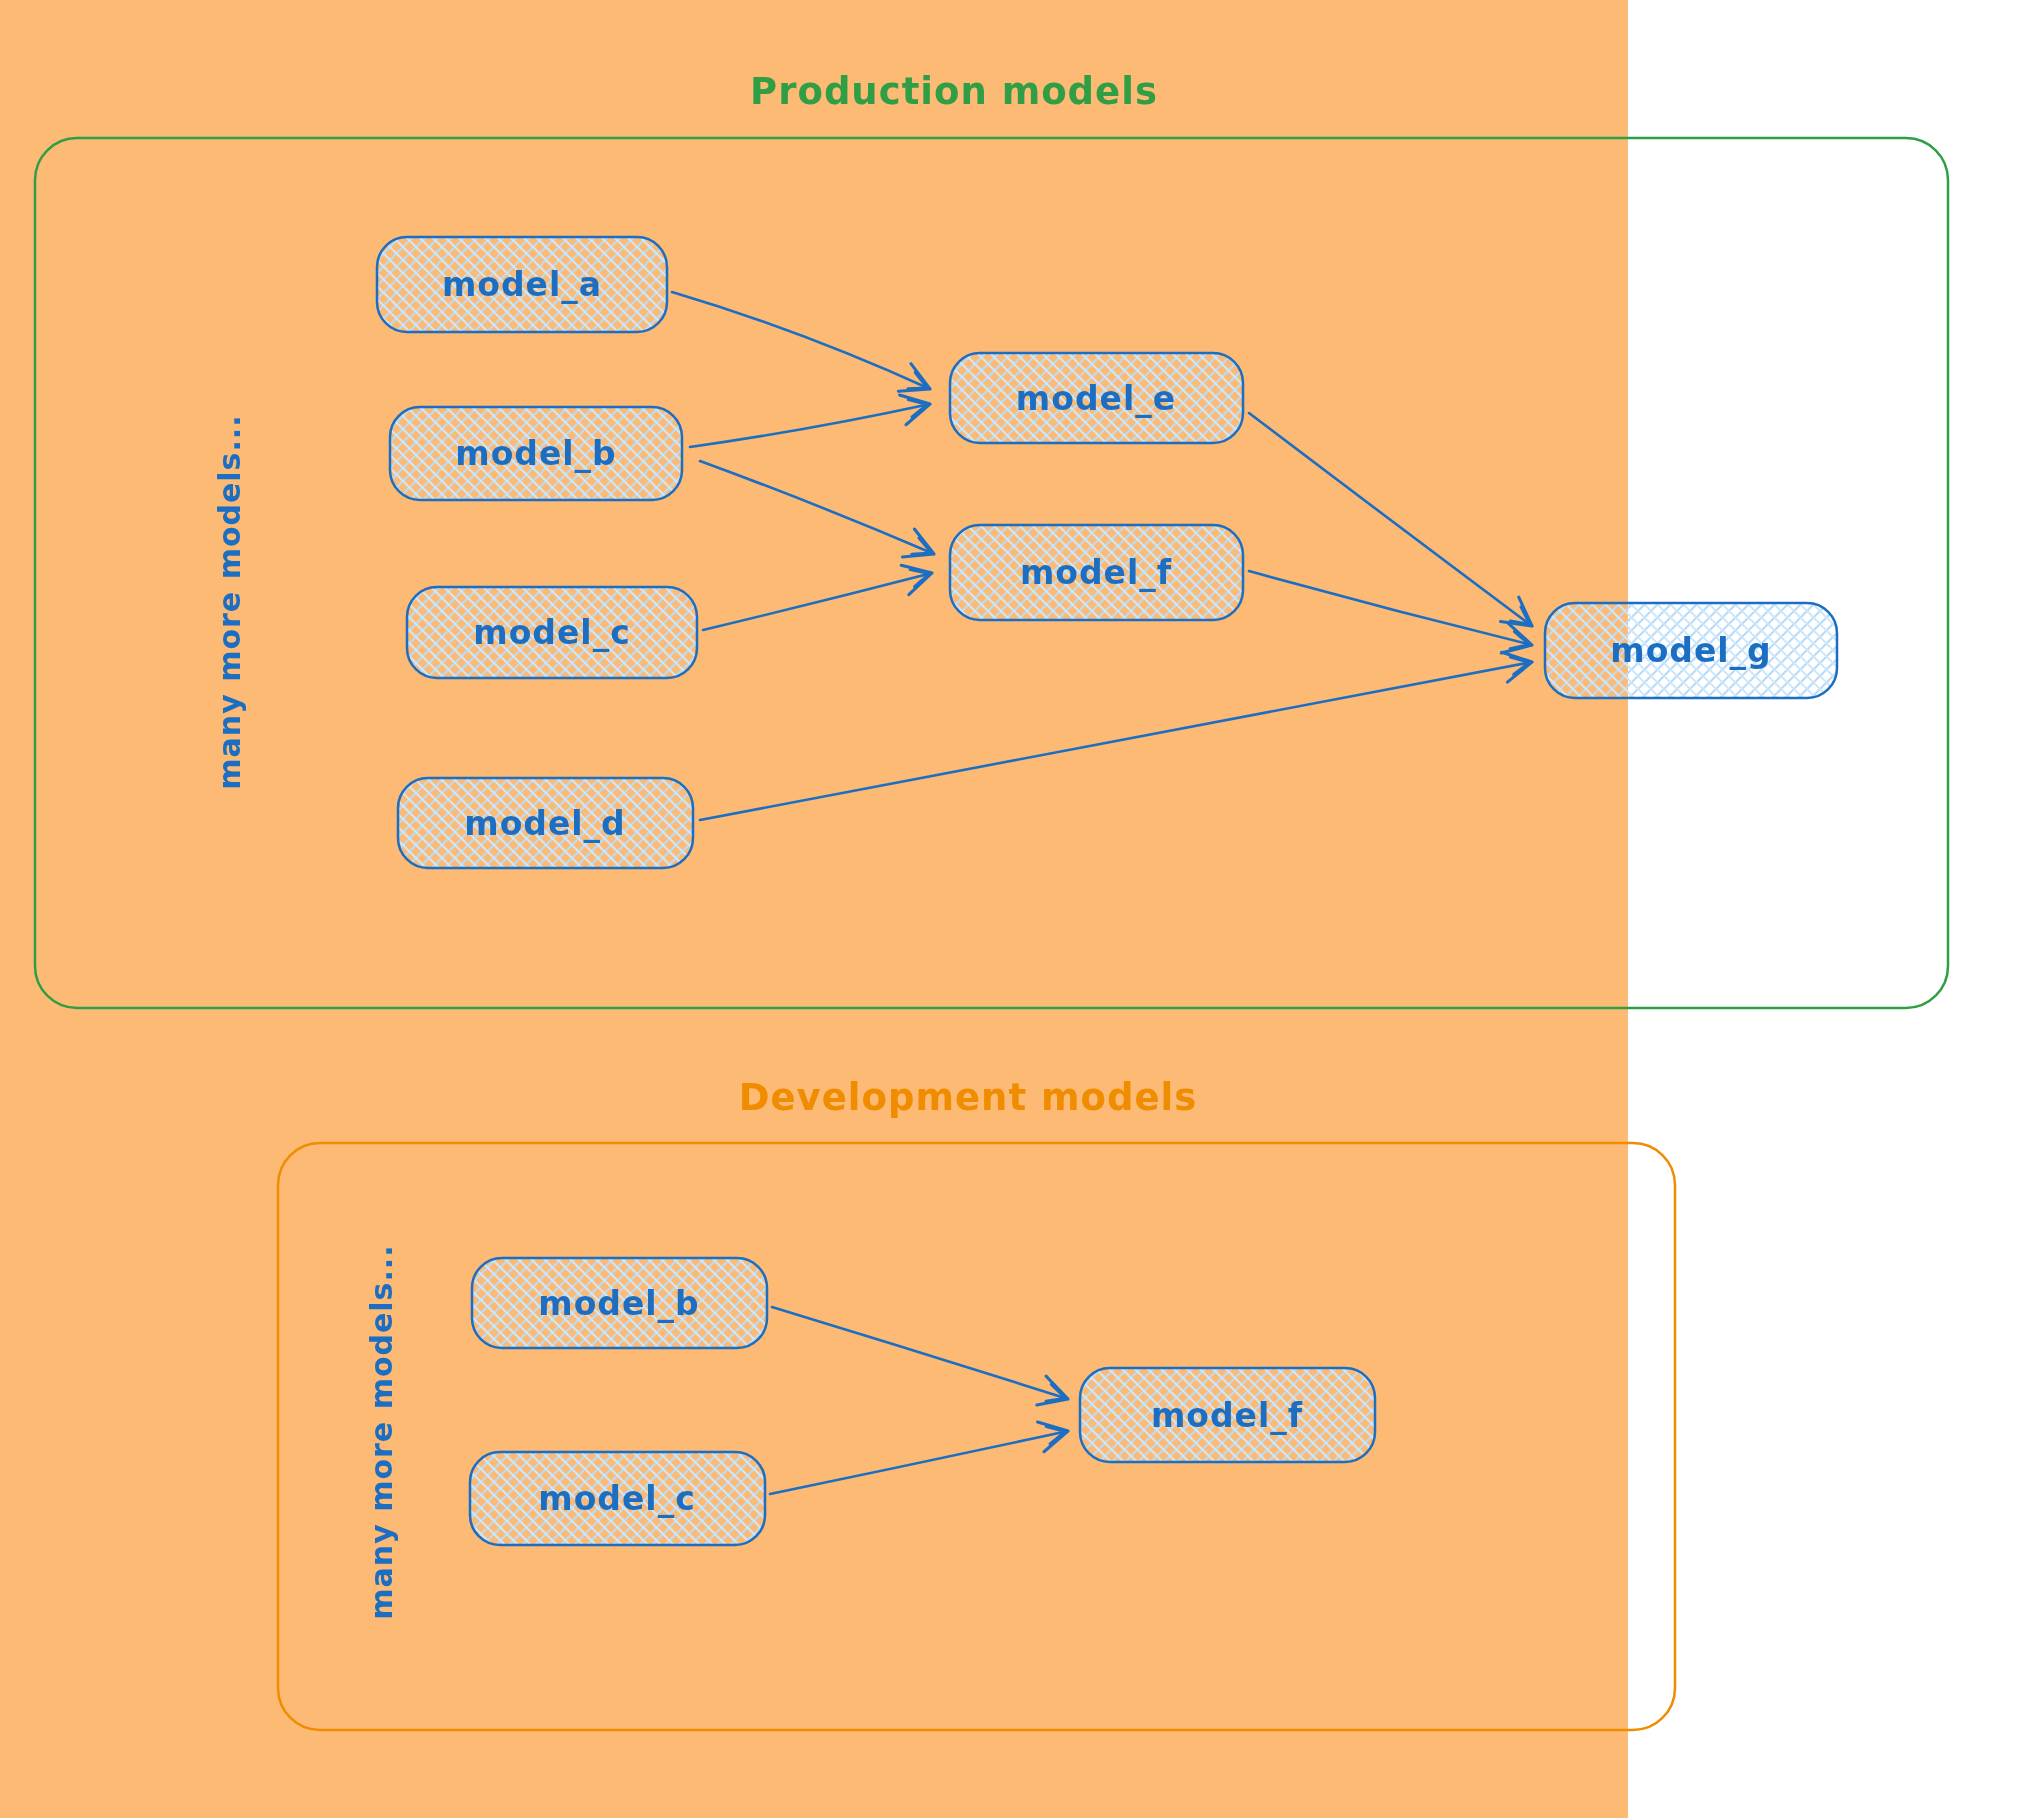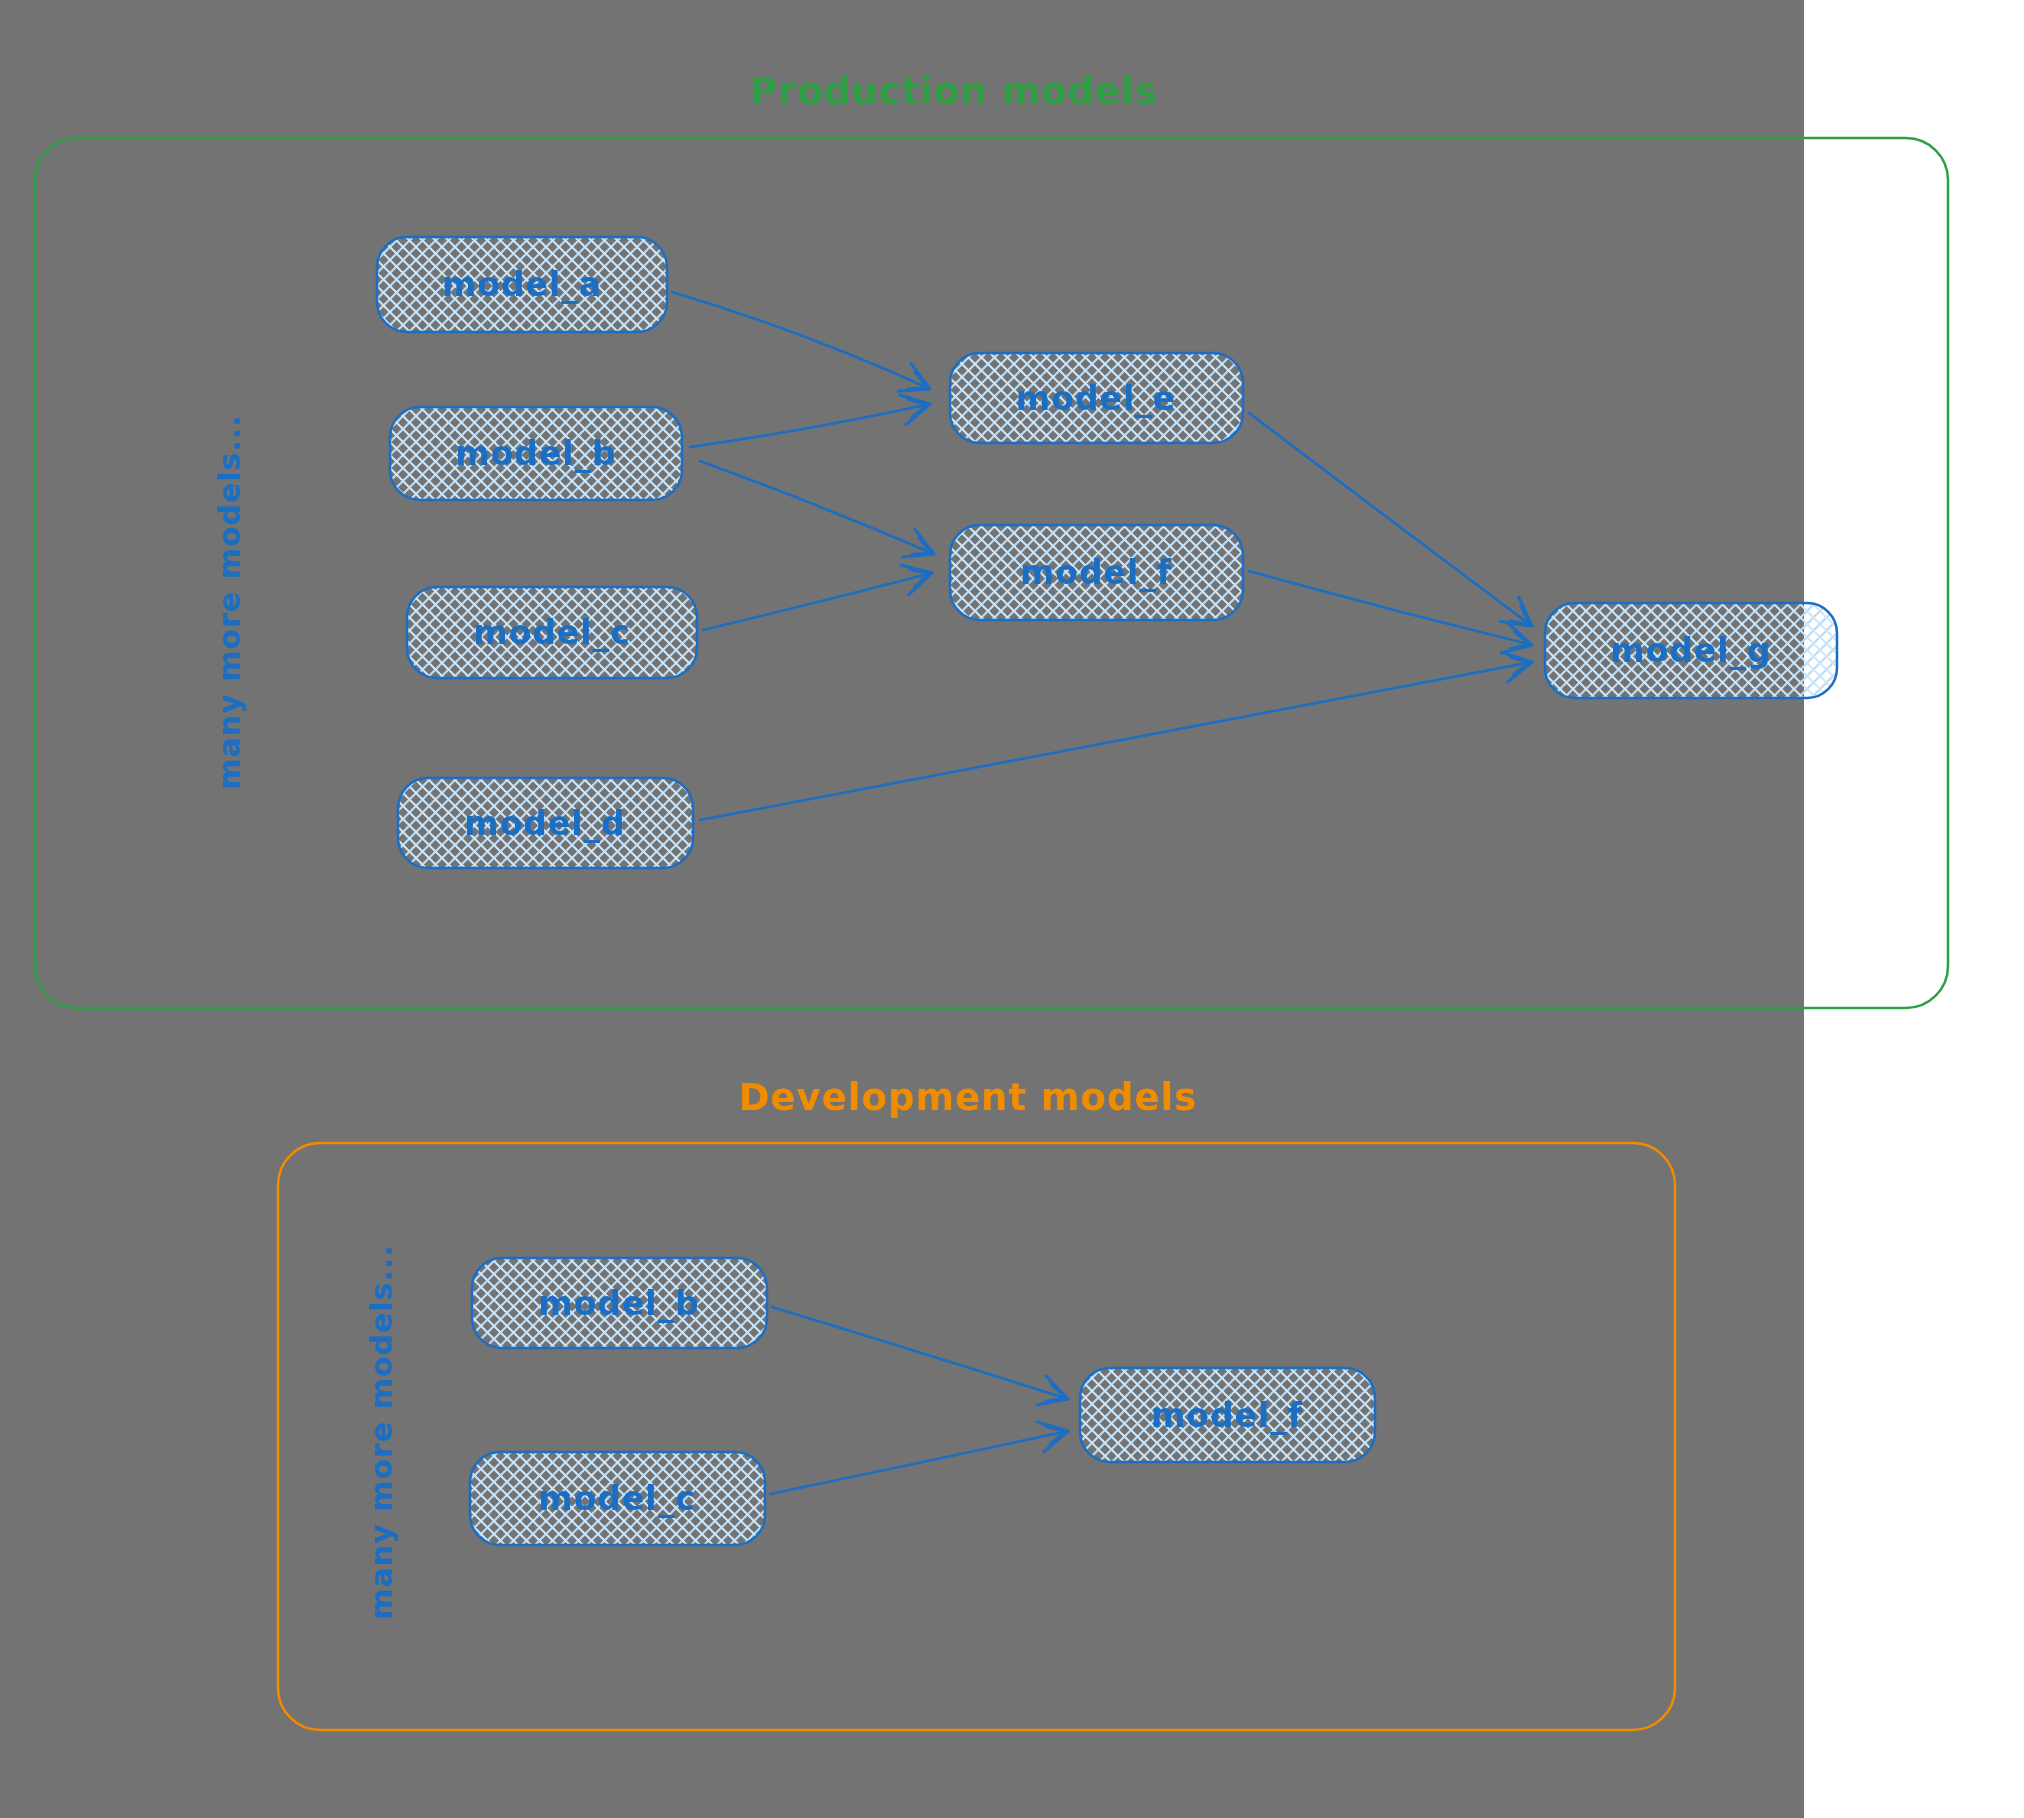--- a/index.html
+++ b/index.html
@@ -1,19 +1,19 @@
 <!DOCTYPE html>
 <html><head>
 <meta charset="utf-8">
 <style>
   html,body { margin:0; padding:0; background:#ffffff; }
   .canvas {
     position:relative;
-    width:1804px; height:1818px;
-    background:#737373;
+    width:1628px; height:1818px;
+    background:#fdba74;
     font-family:"DejaVu Sans", sans-serif;
   }
   svg { position:absolute; top:0; left:0; }
   text {
     font-family:"DejaVu Sans", sans-serif;
   }
   .section-title { font-size:37px; font-weight:bold; letter-spacing:1px; }
   .node-label   { font-size:33px; font-weight:bold; letter-spacing:1px; }
   .side-label   { font-size:30px; font-weight:bold; letter-spacing:1px; }
 </style>

